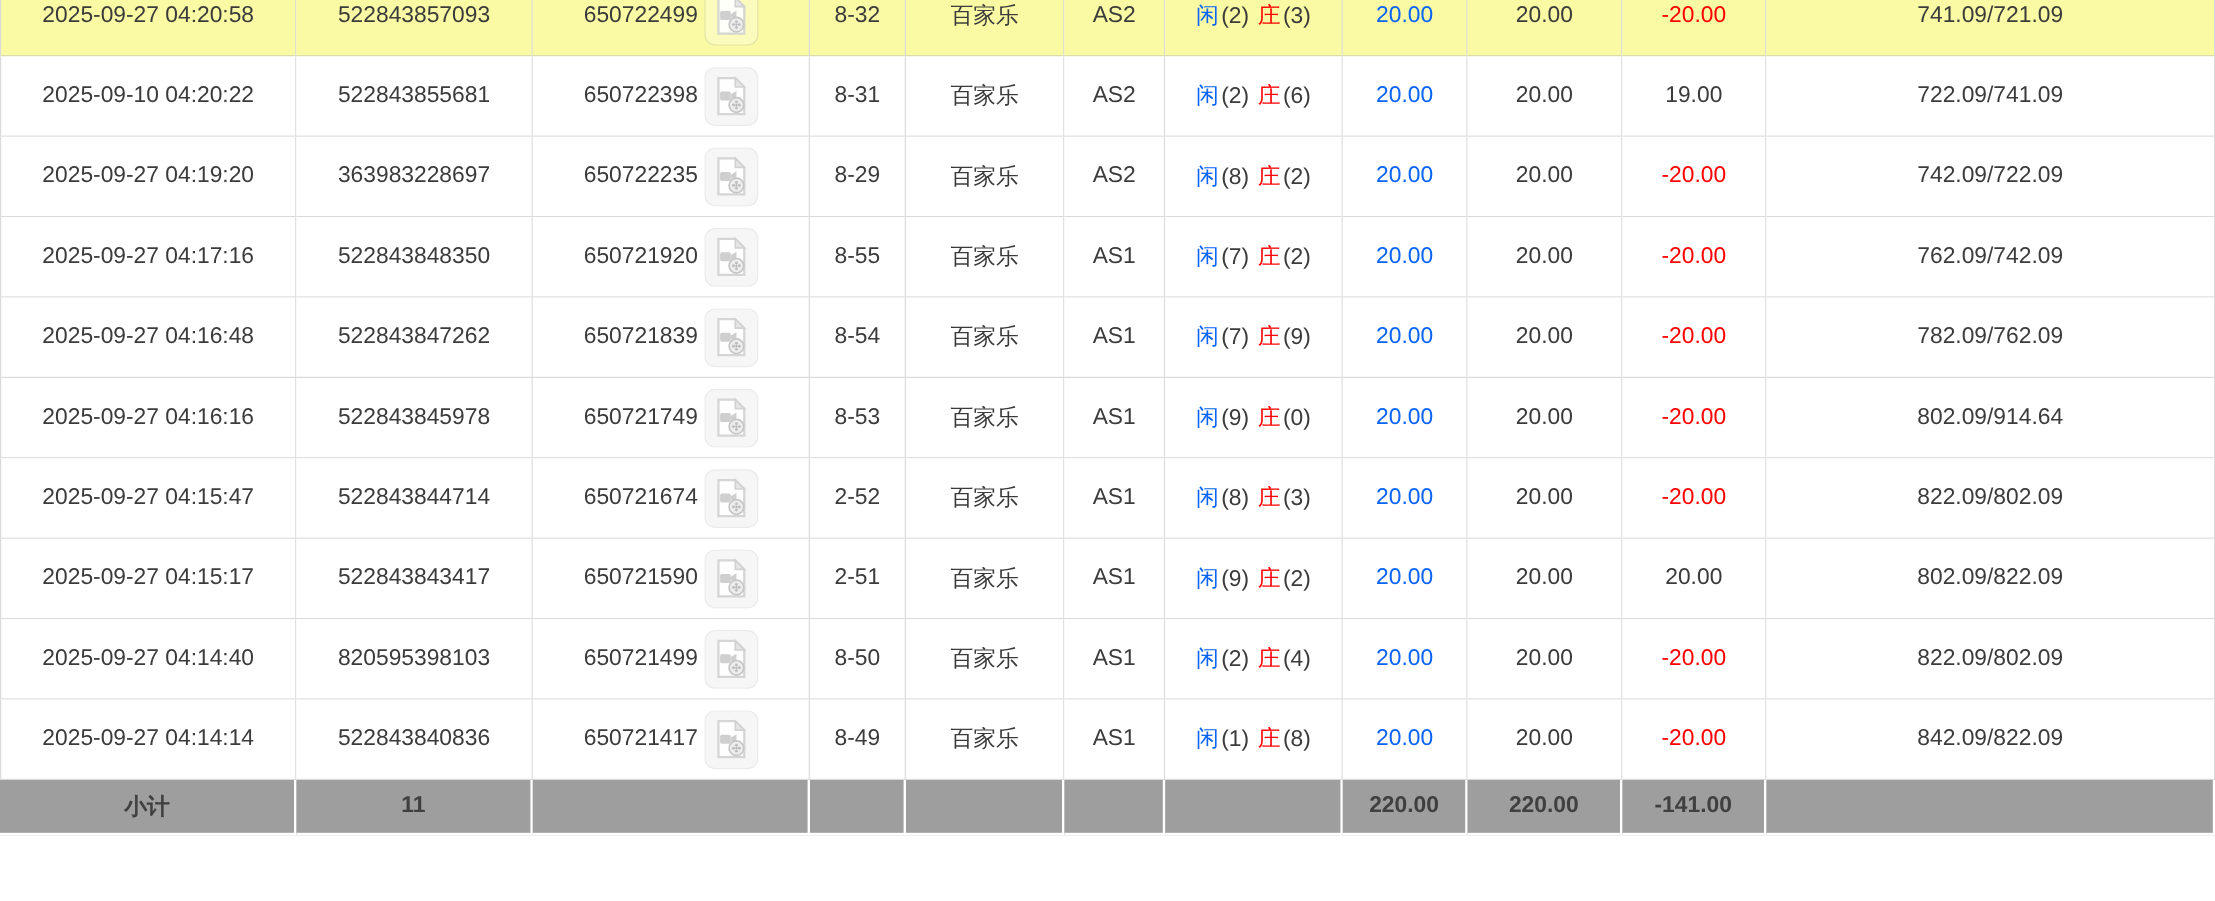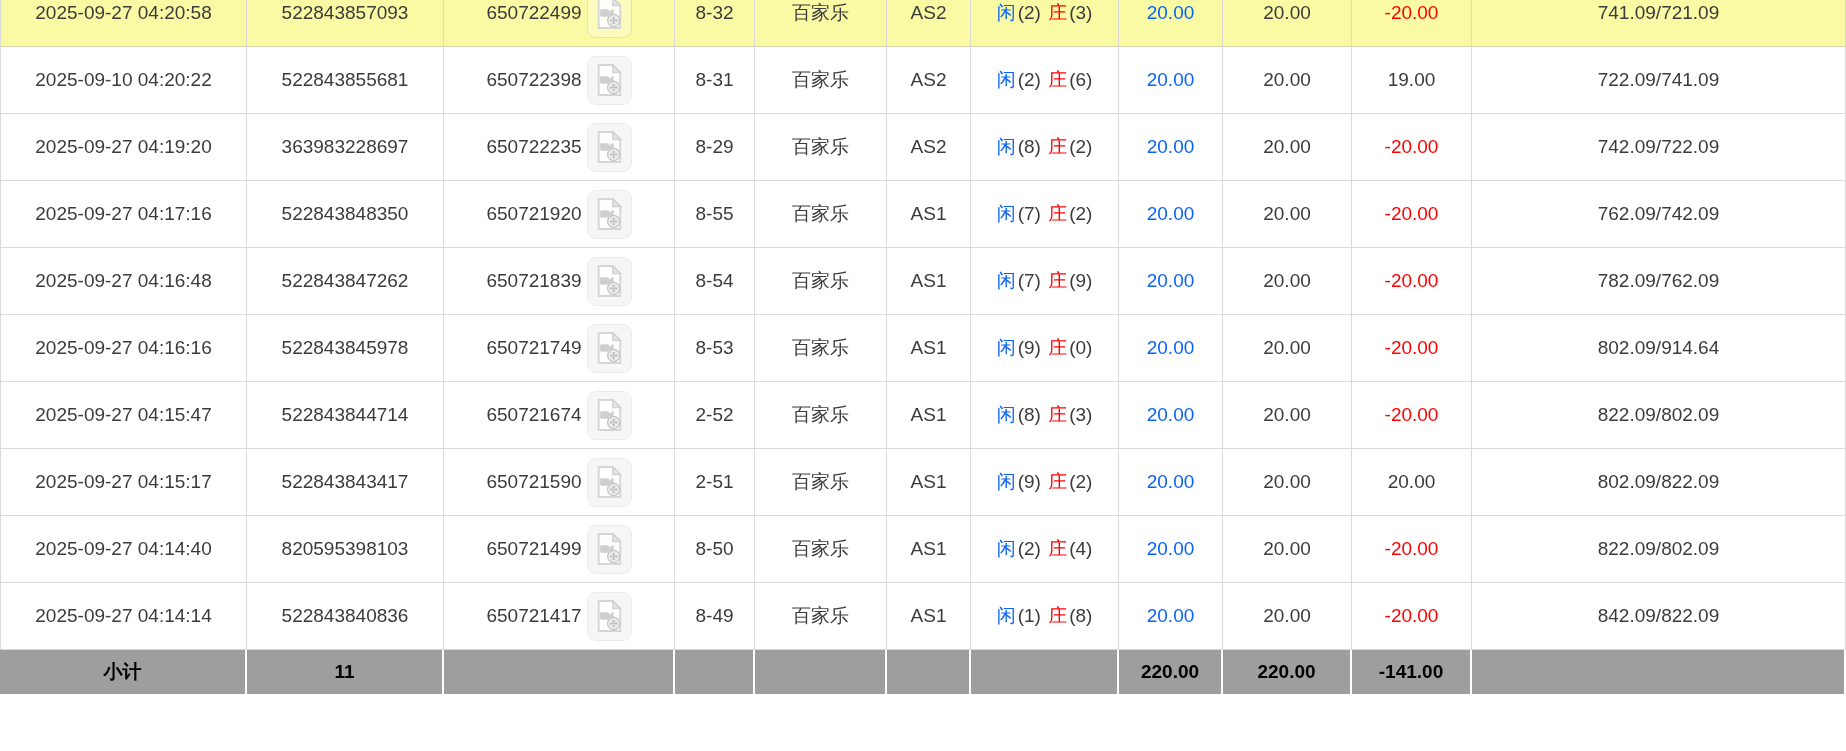--- a/index.html
+++ b/index.html
@@ -42,29 +42,29 @@
     display: inline-flex; align-items: center; justify-content: center;
     width: 45px; height: 49px;
     border-radius: 9px;
     background: rgba(0,0,0,0.035);
     border: 1px solid rgba(0,0,0,0.05);
     cursor: pointer;
   }
   tr.highlight .video-btn { background: rgba(255,255,255,0.28); border-color: rgba(160,160,100,0.25); }
   tr.summary td {
     background: #9e9e9e;
-    color: #000000;
+    color: #404040;
     font-weight: bold;
     height: 46px;
     border: none;
     border-right: 2px solid #ffffff;
     border-bottom: 2px solid #ffffff;
   }
   tr.summary td:first-child { border-left: none; }
-  tr.summary td.winloss-sum { color: #000000; }
+  tr.summary td.winloss-sum { color: #404040; }
   
   col.c-time    { width: 247px; }
   col.c-bill    { width: 197px; }
   col.c-game    { width: 231px; }
   col.c-round   { width: 80px;  }
   col.c-type    { width: 132px; }
   col.c-table   { width: 84px;  }
   col.c-result  { width: 148px; }
   col.c-bet     { width: 104px; }
   col.c-valid   { width: 129px; }

